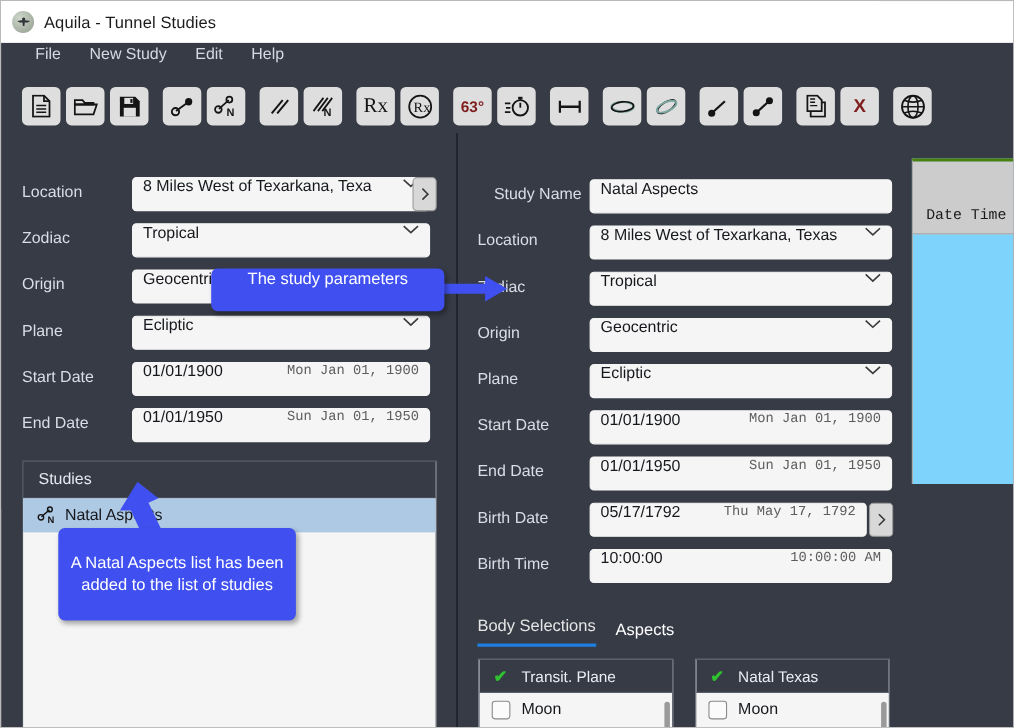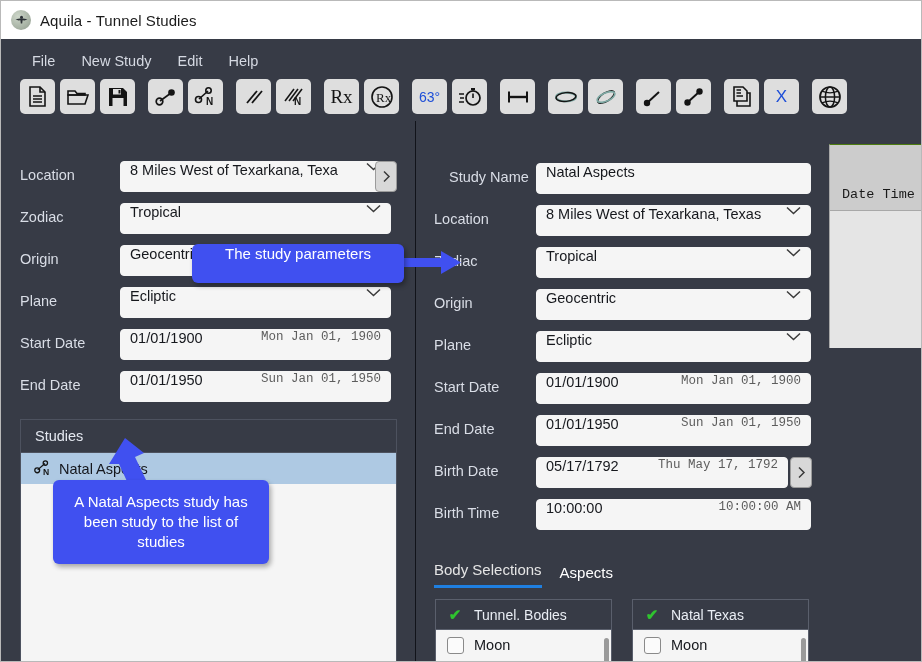--- a/index.html
+++ b/index.html
@@ -40,21 +40,21 @@
   #chrome {
     position: absolute; left: 0; top: 38px;
     width: 922px; height: 624px;
     background: #373b46;
   }
 
   
   #menubar {
     position: absolute; left: 0; top: 0;
     width: 922px; height: 33px;
-    display: flex; align-items: flex-end;
+    display: flex; align-items: flex-start;
     padding-left: 18px;
   }
   .menu-item {
     font-size: 14.5px; color: #d5d9e2;
     padding: 3px 13px; cursor: default; white-space: nowrap;
   }
 
   
   #toolbar {
     position: absolute; left: 0; top: 33px;
@@ -66,21 +66,21 @@
     width: 35px; height: 35px;
     background: #dedede;
     border-radius: 5px;
     margin-right: 5px;
     display: flex; align-items: center; justify-content: center;
     flex: none; cursor: default;
     color: #101010;
   }
   .tb-gap { margin-right: 13px; }
   .tb-btn svg { display: block; }
-  .tb-text { font-size: 14px; font-weight: normal; color: #1d4ed8; font-family: "Liberation Sans", sans-serif; }
+  .tb-text { font-size: 14px; font-weight: bold; color: #7f1d1d; font-family: "Liberation Sans", sans-serif; }
   .tb-serif { font-family: "Liberation Serif", serif; font-size: 19px; color: #141414; }
 
   
   #leftpanel {
     position: absolute; left: 0; top: 82px;
     width: 414px; height: 542px;
   }
   .fld-label {
     position: absolute;
     font-size: 14.5px; color: #d9dde6;
@@ -204,24 +204,24 @@
   }
   .vscroll {
     position: absolute; right: 2px; top: 38px;
     width: 5px; height: 62px;
     background: #9a9a9a; border-radius: 3px;
   }
 
   
   #dtgrid {
     position: absolute; left: 828px; top: 143px;
-    width: 94px; height: 204px;
-    background: #e5e5e5;
+    width: 94px; height: 296px;
+    background: #7dd3fc;
     border-left: 1px solid #a8a8a8;
-    border-top: 1px solid #4d7c0f;
+    border-top: 3px solid #4d7c0f;
   }
   #dtgrid-head {
     height: 66px; background: #cccccc;
     border-bottom: 1px solid #a8a8a8;
     display: flex; align-items: flex-end;
     padding: 0 0 8px 12px;
     font-family: "Liberation Mono", monospace;
     font-size: 13.5px; color: #1a1a1a;
   }
 
@@ -556,21 +556,21 @@
       </div>
 
       <div id="tabs">
         <div class="tab active">Body Selections</div>
         <div class="tab">Aspects</div>
       </div>
 
       <div class="bodylist" style="left:19px; top:478px;">
         <div class="bl-header">
           <span class="bl-check">✔</span>
-          <span class="bl-title">Tunnel. Bodies</span>
+          <span class="bl-title">Transit. Plane</span>
         </div>
         <div class="bl-row">
           <span class="cbx">
               <i></i>
             </span>
           <span>Moon</span>
         </div>
         <div class="bl-row">
           
           
@@ -609,16 +609,16 @@
     <path d="M0 9 H40 V2 L60 13.5 L40 25 V18 H0 Z" fill="#4050f0"></path>
   </svg>
   <div class="callout" id="callout-params">
     <span>The study parameters</span>
   </div>
 
   <svg id="arrow-studies" width="66" height="58" viewBox="0 0 66 58">
     <path d="M24 0 L8 26 L18 26 L30 52 L46 44 L34 19 L43 15 Z" fill="#4050f0"></path>
   </svg>
   <div class="callout" id="callout-studies">
-    <span>A Natal Aspects study has been study to the list of studies</span>
+    <span>A Natal Aspects list has been added to the list of studies</span>
   </div>
 
 </div>
 
 </body></html>

